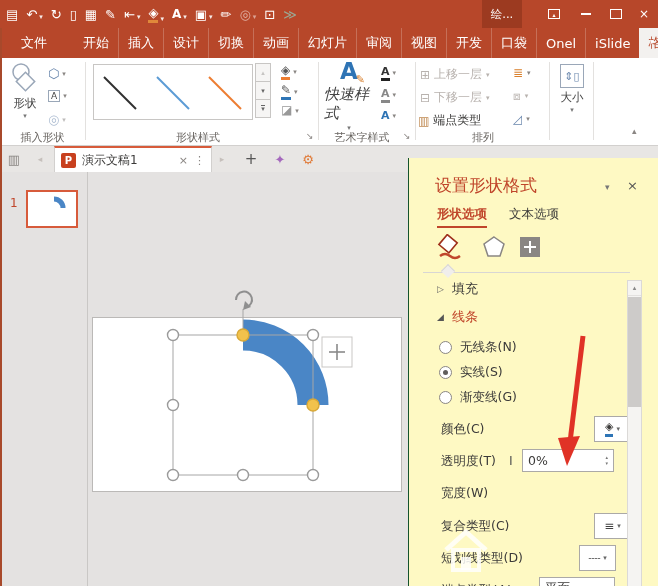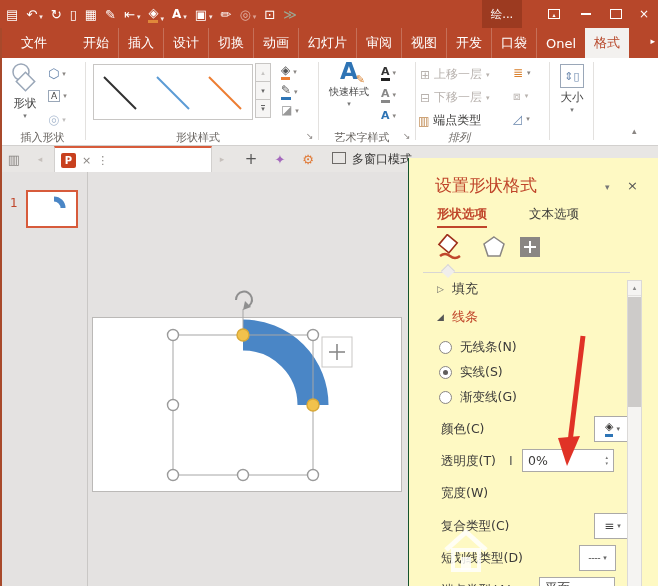--- a/index.html
+++ b/index.html
@@ -166,20 +166,21 @@
   <span class="rtab">插入</span>
   <span class="rtab">设计</span>
   <span class="rtab">切换</span>
   <span class="rtab">动画</span>
   <span class="rtab">幻灯片</span>
   <span class="rtab">审阅</span>
   <span class="rtab">视图</span>
   <span class="rtab">开发</span>
   <span class="rtab">口袋</span>
   <span class="rtab">Onel</span>
+  <span class="rtab">iSlide</span>
   <span class="rtab active">格式</span>
 
 </div>
 <span class="abs tab-next">▸</span>
 
 <div class="abs ribbon">
   <div class="gsep" style="left:85px;"></div>
   <div class="gsep" style="left:318px;"></div>
   <div class="gsep" style="left:415px;"></div>
   <div class="gsep" style="left:549px;"></div>
@@ -245,21 +246,21 @@
     </div>
   <div class="stylecol" style="top:46px;">
       <span class="bar-ico" style="color:#999;">◪</span>
       <span class="dd" style="font-size:7px;color:#8a8683;">▾</span>
     </div>
   <div class="glabel" style="left:93px; width:210px;">形状样式</div>
   <span class="launch" style="left:306px;">↘</span>
 
   <div class="bigbtn" style="left:324px; top:2px; width:50px;">
     <span style="font-size:23px; font-weight:bold; color:#2E74B5; line-height:1; position:relative;">A<span style="position:absolute; right:-7px; bottom:-2px; font-size:11px; color:#D9812E;">✎</span></span>
-    <span class="lbl" style="font-size:10px;">快速样式</span>
+    <span class="lbl" style="font-size:15px;font-style:italic;">快速样式</span>
     <span class="dd">▾</span>
   </div>
   <div class="mini" style="left:381px; top:7px; color:#333;">
       <span style="border-bottom:3px solid #222; font-weight:bold; font-size:11px;">A</span>
       <span class="dd">▾</span>
     </div>
   <div class="mini" style="left:381px; top:29px; color:#888;">
       <span style="border-bottom:3px solid #888; font-weight:bold; font-size:11px;">A</span>
       <span class="dd">▾</span>
     </div>
@@ -289,52 +290,49 @@
       <span class="dd" style="font-size:7px;color:#8a8683;">▾</span>
     </div>
   <div class="arr-row dis" style="left:513px; top:31px;">
       <span class="ico">⧈</span>
       <span class="dd" style="font-size:7px;">▾</span>
     </div>
   <div class="arr-row" style="left:513px; top:54px;">
       <span class="ico" style="color:#6A87AD;">◿</span>
       <span class="dd" style="font-size:7px;color:#8a8683;">▾</span>
     </div>
-  <div class="glabel" style="left:394px; width:130px;font-style:italic;">排列</div>
+  <div class="glabel" style="left:418px; width:130px;">排列</div>
 
   <div class="bigbtn" style="left:552px; top:6px; width:40px;">
     <span class="sizebox">⇕▯</span>
     <span class="lbl">大小</span>
     <span class="dd">▾</span>
   </div>
   <span class="collapse">▴</span>
 </div>
 
 <div class="abs tabbar">
   <div class="tb-ico" style="left:2px; width:24px; font-size:13px;">▥</div>
   <div class="tb-ico" style="left:32px; width:16px; font-size:9px; color:#C6C0BC;">
       <span>◂</span>
     </div>
   <div class="doctab">
     <span class="pptico">P</span>
+    <span style="font-size:12px; color:#3b3a39; flex:1;">演示文稿1</span>
     <span style="font-size:11px; color:#8a8683;">×</span>
     <span style="font-size:11px; color:#8a8683;">⋮</span>
   </div>
   <div class="tb-ico" style="left:214px; width:16px; font-size:9px; color:#C6C0BC;">
       <span>▸</span>
     </div>
   <div class="tb-ico" style="left:240px; width:22px; font-size:15px; color:#555;">
       <span>+</span>
     </div>
   <div class="tb-ico" style="left:268px; width:24px; font-size:13px; color:#A569BD;">✦</div>
   <div class="tb-ico" style="left:296px; width:24px; font-size:13px; color:#E07B39;">⚙</div>
-  <div class="tb-ico" style="left:328px; width:90px; gap:6px; color:#3b3a39; font-size:12px;">
-    <span class="win-ico"></span>
-    <span>多窗口模式</span>
-  </div>
 </div>
 
 <div class="abs thumbs">
   <span class="thumb-num">1</span>
   <div class="thumb">
     <svg width="48" height="34">
       <path d="M 26 7 A 9 9 0 0 1 35 16" fill="none" stroke="#4A86C6" stroke-width="5"></path>
     </svg>
   </div>
 </div>
@@ -368,21 +366,21 @@
     </g>
   </svg>
 </div>
 
 <div class="abs panel">
   <div class="p-title">设置形状格式</div>
   <span class="p-dd">▾</span>
   <span class="p-close">×</span>
 
   <span class="p-tab on" style="left:28px;">形状选项</span>
-  <span class="p-tab" style="left:100px;margin-left:20px;">文本选项</span>
+  <span class="p-tab" style="left:100px;">文本选项</span>
 
   <div class="p-ico-row">
     <svg class="abs" style="left:28px; top:0;" width="26" height="26">
       <rect x="5" y="3" width="13" height="13" transform="rotate(40 11 9)" fill="#fff" stroke="#9E2F1B" stroke-width="1.6"></rect>
       <path d="M 3 22 Q 8 18 13 22 T 23 22" fill="none" stroke="#C0462B" stroke-width="2.4"></path>
     </svg>
     <svg class="abs" style="left:72px; top:0;" width="26" height="26">
       <polygon points="13,3 23,10 19,22 7,22 3,10" fill="#fff" stroke="#8a8683" stroke-width="1.5"></polygon>
     </svg>
     <svg class="abs" style="left:108px; top:0;" width="26" height="26">

